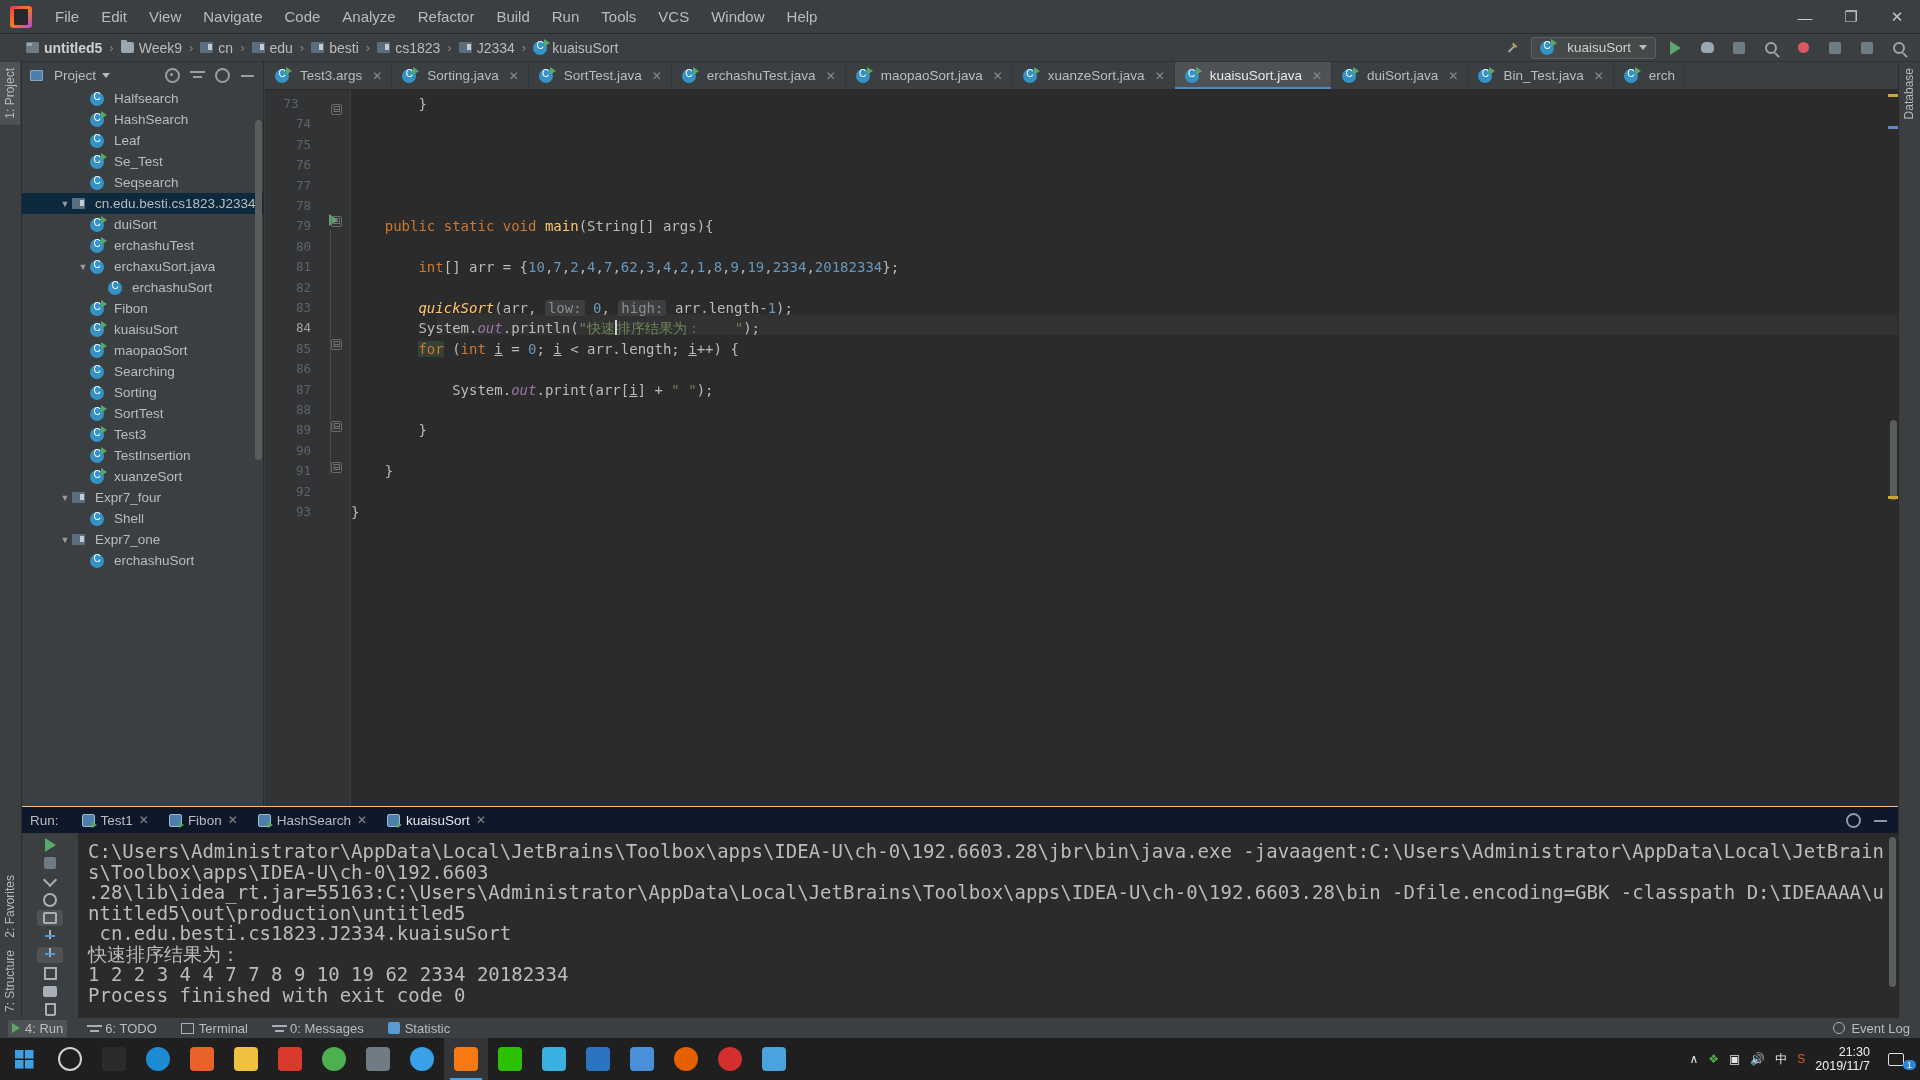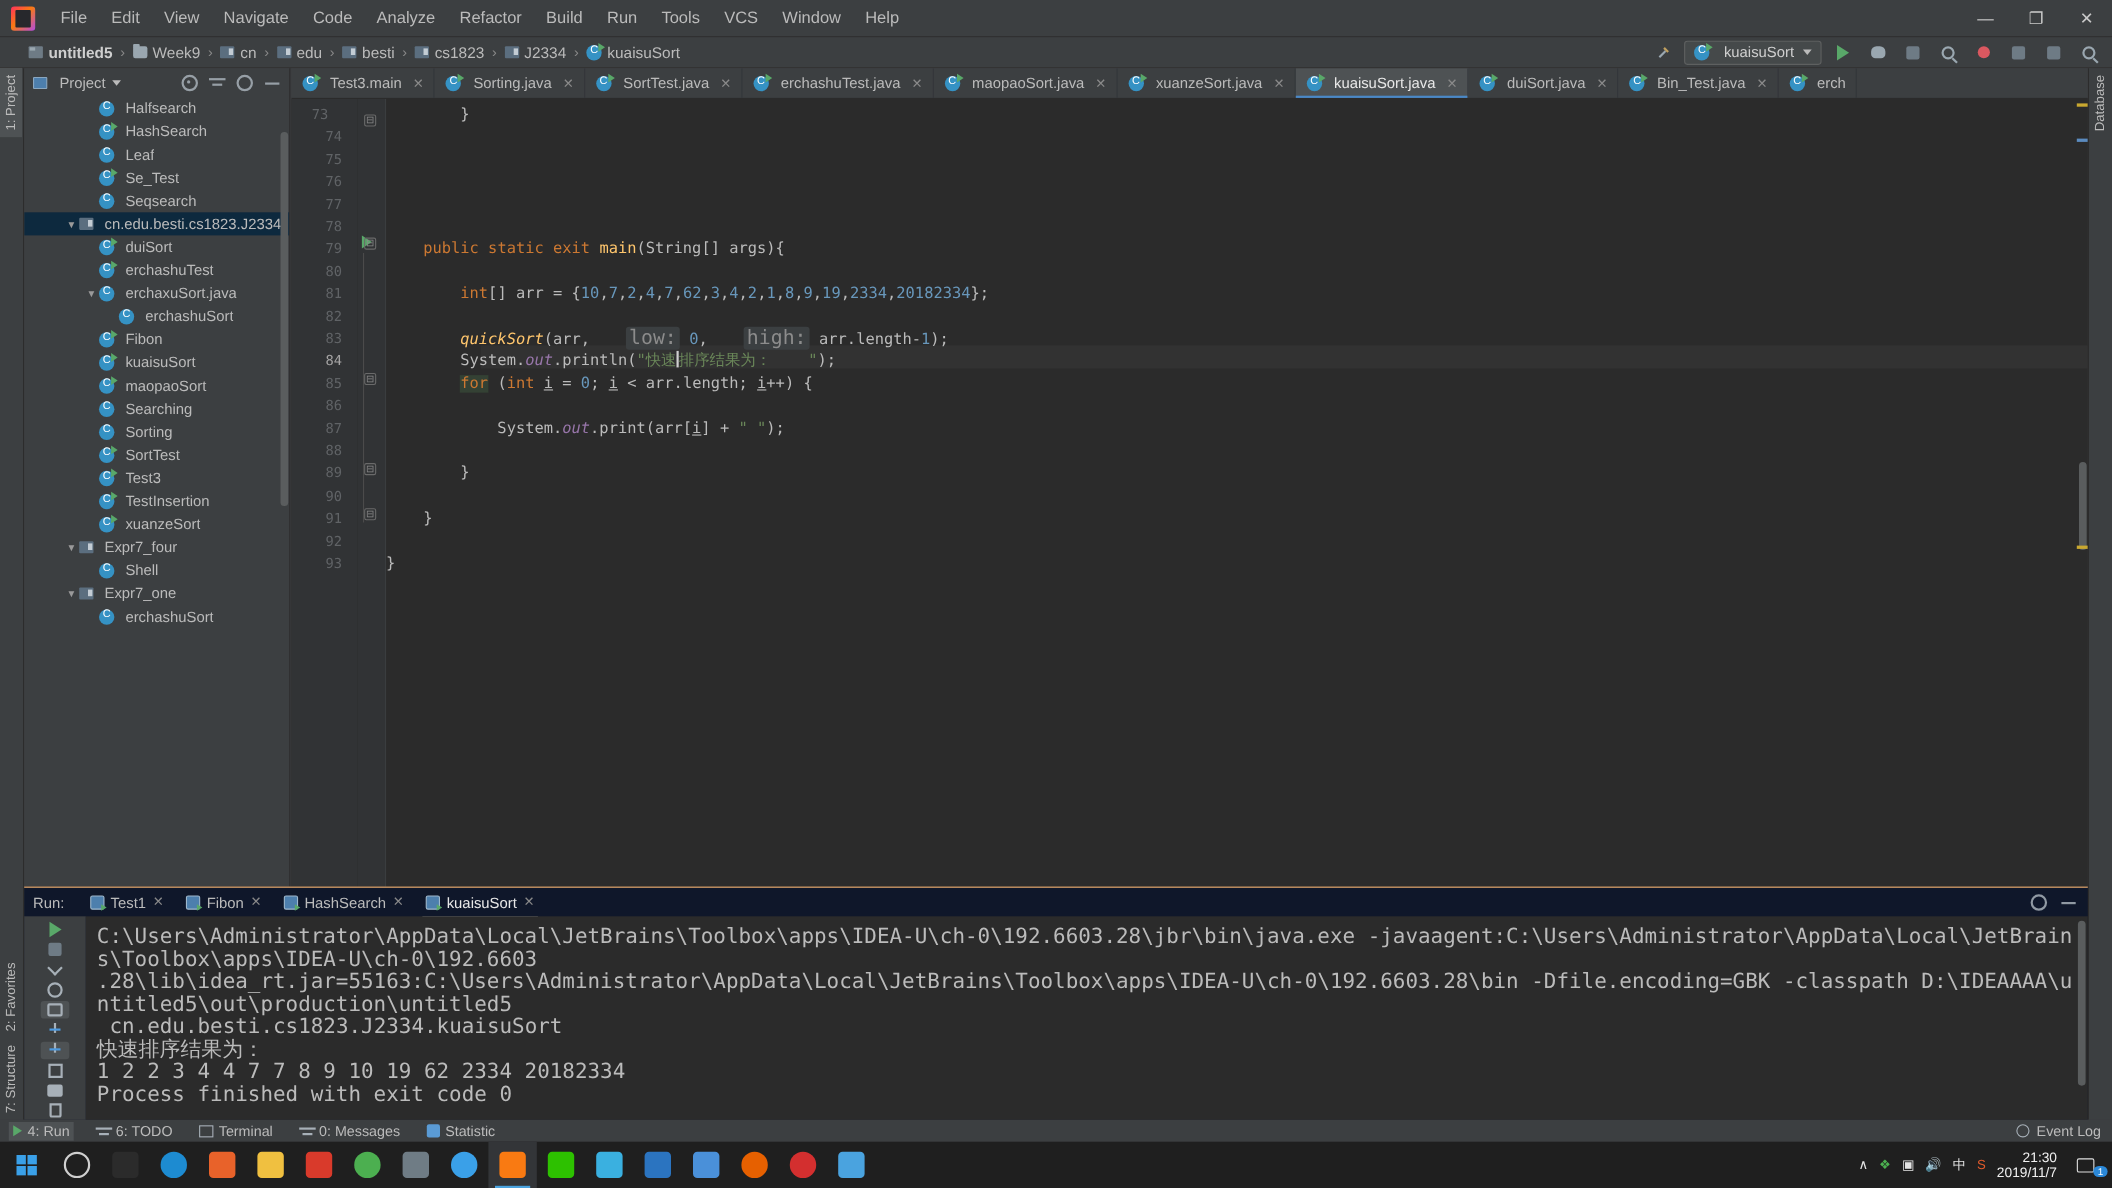--- a/index.html
+++ b/index.html
@@ -173,21 +173,21 @@
     font-family:"DejaVu Sans Mono","Liberation Mono",monospace; font-size:12.5px; color:#606366;
   }
   .lineno.cur { color:#a4a3a3; }
   .k { color:#cc7832; }
   .s { color:#6a8759; }
   .n { color:#6897bb; }
   .f { color:#ffc66d; }
   .fi { color:#ffc66d; font-style:italic; }
   .p { color:#9876aa; font-style:italic; }
   .hint {
-    background:#3b3f41; color:#8c8c8c; border-radius:3px; padding:0 3px; font-size:18px;margin-left:24px;
+    background:#3b3f41; color:#8c8c8c; border-radius:3px; padding:0 3px; font-size:14px;
   }
   .hl { background:#344134; }
   .caret-line { position:absolute; left:86px; right:0; height:20.4px; background:#323232; }
   .caret { display:inline-block; width:2px; height:15px; background:#d0d0d0; vertical-align:-2px; }
   .fold-mark {
     position:absolute; width:11px; height:11px; border:1px solid #6a6a6a; border-radius:2px;
     color:#8a8a8a; font-size:9px; text-align:center; line-height:9px;
   }
   .run-arrow {
     position:absolute; width:0;height:0;border-left:9px solid #59a869;
@@ -555,21 +555,21 @@
           <span class="ic ic-class"></span>
           <span class="tlabel">erchashuSort</span>
         </div>
       </div>
     <div class="tree-scrollbar"></div>
   </div>
 
   <div class="editor-tabs" id="etabs">
       <div class="etab">
         <span class="ic ic-class run"></span>
-        <span>Test3.main</span>
+        <span>Test3.args</span>
         <span class="x">✕</span>
       </div>
       <div class="etab">
         <span class="ic ic-class run"></span>
         <span>Sorting.java</span>
         <span class="x">✕</span>
       </div>
       <div class="etab">
         <span class="ic ic-class run"></span>
         <span>SortTest.java</span>
@@ -645,21 +645,21 @@
     <div class="fold-line" style="top: 140.4px; height: 244.8px;"></div>
       </div>
     <div class="code-area" id="code">
       <div class="caret-line" style="top:224.4px;"></div>
     <div class="codeline" style="top: 4px;">        }</div>
         <div class="codeline" style="top: 24.4px;"></div>
         <div class="codeline" style="top: 44.8px;"></div>
         <div class="codeline" style="top: 65.2px;"></div>
         <div class="codeline" style="top: 85.6px;"></div>
         <div class="codeline" style="top: 106px;"></div>
-        <div class="codeline" style="top: 126.4px;">    <span class="k">public</span> <span class="k">static</span> <span class="k">exit</span> <span class="f">main</span>(String[] args){</div>
+        <div class="codeline" style="top: 126.4px;">    <span class="k">public</span> <span class="k">static</span> <span class="k">void</span> <span class="f">main</span>(String[] args){</div>
         <div class="codeline" style="top: 146.8px;"></div>
         <div class="codeline" style="top: 167.2px;">        <span class="k">int</span>[] arr = {<span class="n">10</span>,<span class="n">7</span>,<span class="n">2</span>,<span class="n">4</span>,<span class="n">7</span>,<span class="n">62</span>,<span class="n">3</span>,<span class="n">4</span>,<span class="n">2</span>,<span class="n">1</span>,<span class="n">8</span>,<span class="n">9</span>,<span class="n">19</span>,<span class="n">2334</span>,<span class="n">20182334</span>};</div>
         <div class="codeline" style="top: 187.6px;"></div>
         <div class="codeline" style="top: 208px;">        <span class="fi">quickSort</span>(arr, <span class="hint">low:</span> <span class="n">0</span>, <span class="hint">high:</span> arr.length-<span class="n">1</span>);</div>
         <div class="codeline" style="top: 228.4px;">        System.<span class="p">out</span>.println(<span class="s">"快速</span><span class="caret"></span><span class="s">排序结果为：    "</span>);</div>
         <div class="codeline" style="top: 248.8px;">        <span class="k hl">for</span> (<span class="k">int</span> <span style="text-decoration:underline">i</span> = <span class="n">0</span>; <span style="text-decoration:underline">i</span> &lt; arr.length; <span style="text-decoration:underline">i</span>++) {</div>
         <div class="codeline" style="top: 269.2px;"></div>
         <div class="codeline" style="top: 289.6px;">            System.<span class="p">out</span>.print(arr[<span style="text-decoration:underline">i</span>] + <span class="s">" "</span>);</div>
         <div class="codeline" style="top: 310px;"></div>
         <div class="codeline" style="top: 330.4px;">        }</div>

